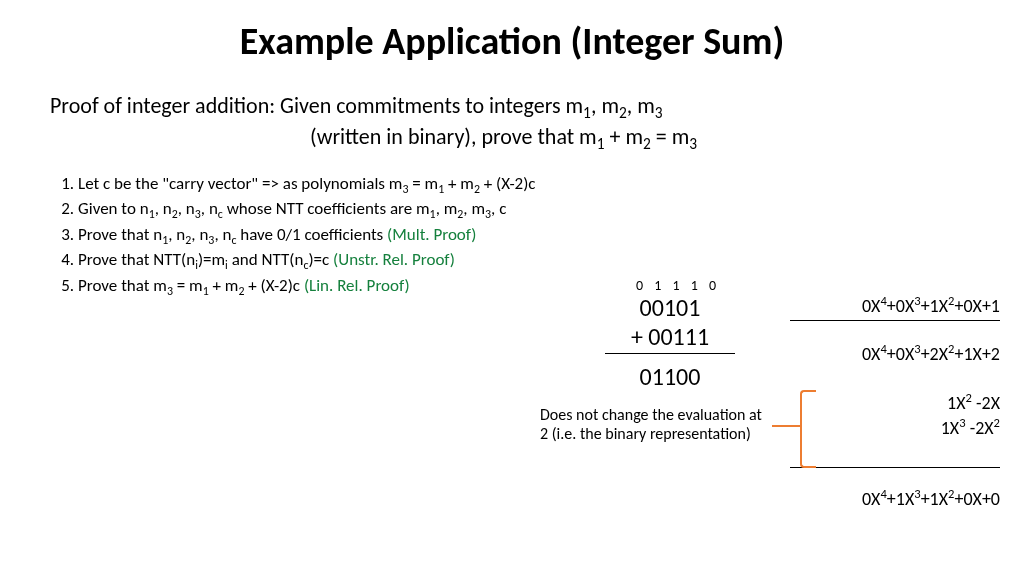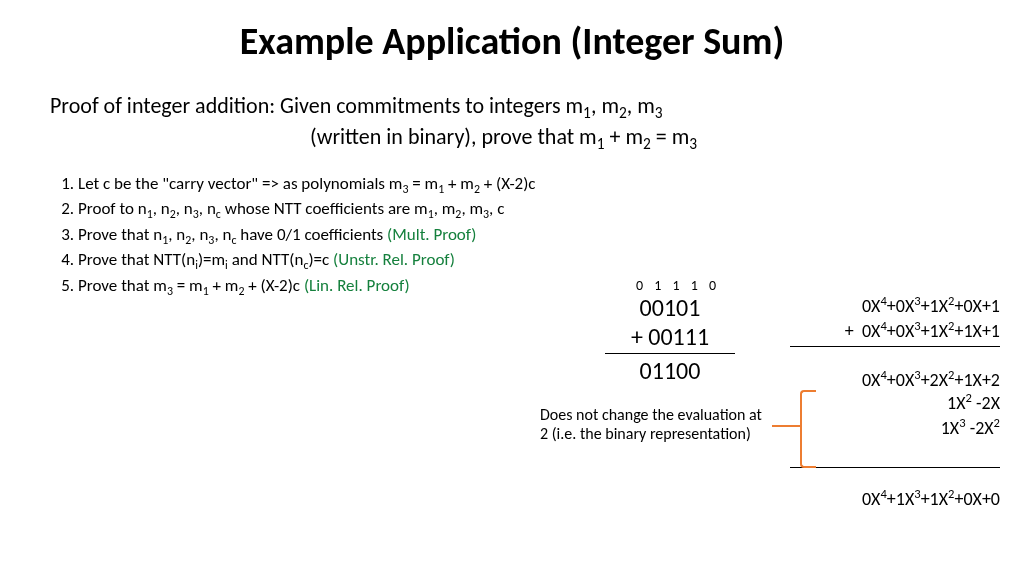--- a/index.html
+++ b/index.html
@@ -44,21 +44,21 @@
     text-align: center;
     width: 130px;
   }
   .carry {
     position: absolute;
     left: 636px;
     top: 277px;
     font-size: 14px;
     letter-spacing: 4px;
   }
-  .binline { border-top: 1.5px solid #000; margin-top: 2px; padding-top: 2px; }
+  .binline { border-top: 1.5px solid #000; margin-top: 2px; padding-top: 8px; }
   .polyadd {
     position: absolute;
     left: 790px;
     top: 293px;
     font-size: 18px;
     text-align: right;
     width: 210px;
   }
   .polyadd .row { line-height: 1.3; }
   .polyline { border-top: 1.5px solid #000; margin-top: 2px; padding-top: 20px; }
@@ -123,21 +123,21 @@
     <span>(written in binary), prove that m</span><sub>1</sub><span> + m</span><sub>2</sub><span> = m</span><sub>3</sub>
   </div>
 </div>
 
 <div class="steps">
   <ol>
     <li>
       <span>Let c be the "carry vector" =&gt; as polynomials m</span><sub>3</sub><span> = m</span><sub>1</sub><span> + m</span><sub>2</sub><span> + (X-2)c</span>
     </li>
     <li>
-      <span>Proof to n</span><sub>1</sub><span>, n</span><sub>2</sub><span>, n</span><sub>3</sub><span>, n</span><sub>c</sub><span> whose NTT coefficients are m</span><sub>1</sub><span>, m</span><sub>2</sub><span>, m</span><sub>3</sub><span>, c</span>
+      <span>Given to n</span><sub>1</sub><span>, n</span><sub>2</sub><span>, n</span><sub>3</sub><span>, n</span><sub>c</sub><span> whose NTT coefficients are m</span><sub>1</sub><span>, m</span><sub>2</sub><span>, m</span><sub>3</sub><span>, c</span>
     </li>
     <li>
       <span>Prove that n</span><sub>1</sub><span>, n</span><sub>2</sub><span>, n</span><sub>3</sub><span>, n</span><sub>c</sub><span> have 0/1 coefficients </span><span class="orange">(Mult. Proof)</span>
     </li>
     <li>
       <span>Prove that NTT(n</span><sub>i</sub><span>)=m</span><sub>i</sub><span> and NTT(n</span><sub>c</sub><span>)=c  </span><span class="orange">(Unstr. Rel. Proof)</span>
     </li>
     <li>
       <span>Prove that m</span><sub>3</sub><span> = m</span><sub>1</sub><span> + m</span><sub>2</sub><span> + (X-2)c  </span><span class="orange">(Lin. Rel. Proof)</span>
     </li>
@@ -147,21 +147,20 @@
 <div class="carry">0 1 1 1 0</div>
 
 <div class="binadd">
   <div>00101</div>
   <div>+  00111</div>
   <div class="binline">01100</div>
 </div>
 
 <div class="polyadd">
   <div class="row">0X<sup>4</sup>+0X<sup>3</sup>+1X<sup>2</sup>+0X+1</div>
-  <div class="row">+&nbsp;&nbsp;0X<sup>4</sup>+0X<sup>3</sup>+1X<sup>2</sup>+1X+1</div>
   <div class="row polyline">0X<sup>4</sup>+0X<sup>3</sup>+2X<sup>2</sup>+1X+2</div>
 </div>
 
 <div class="polycarry">
   <div>1X<sup>2</sup> -2X</div>
   <div>1X<sup>3</sup> -2X<sup>2</sup></div>
 </div>
 
 <div class="polyresult">0X<sup>4</sup>+1X<sup>3</sup>+1X<sup>2</sup>+0X+0</div>
 

